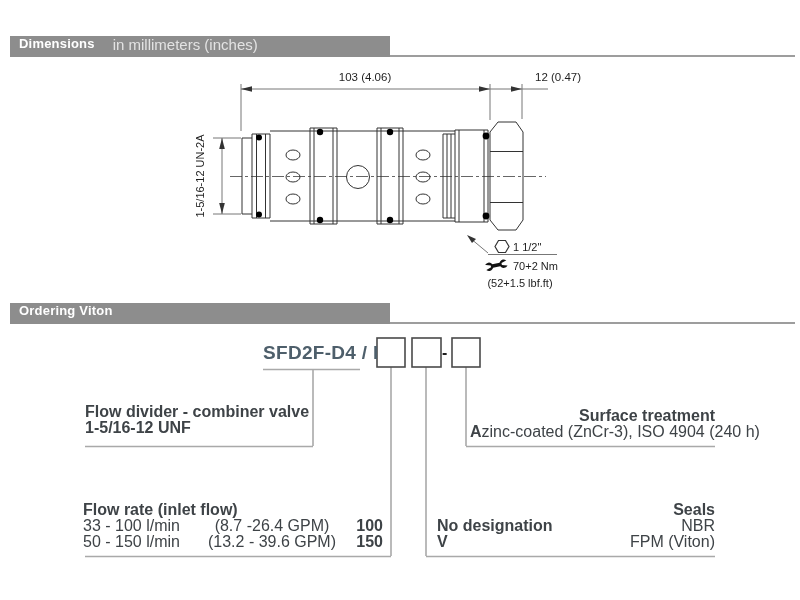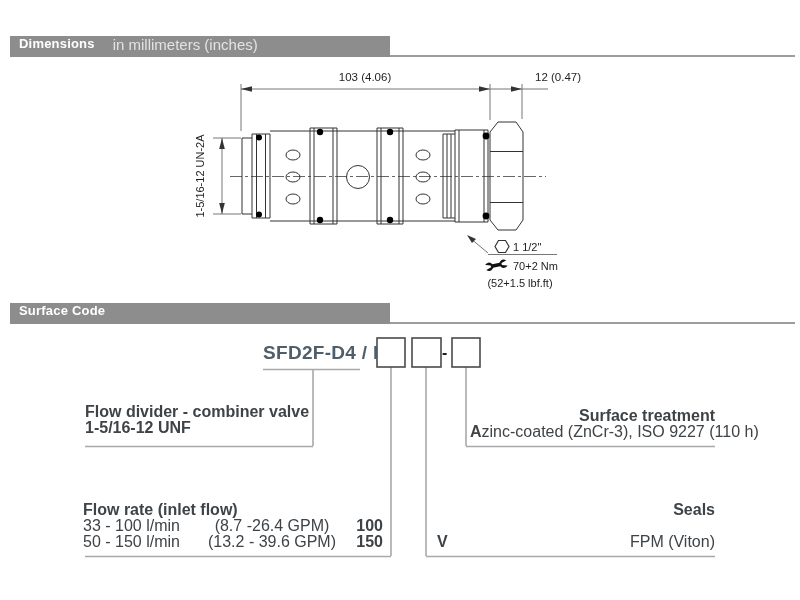--- a/index.html
+++ b/index.html
@@ -135,50 +135,54 @@
     <text x="442" y="358" font-size="16" font-weight="bold" fill="#444">-</text>
   </svg>
 
   <div class="bar" style="top:36px;">
     <span class="t">Dimensions</span>
     <span class="s">in millimeters (inches)</span>
   </div>
   <div class="bar-line" style="top:55px;"></div>
 
   <div class="bar" style="top:303px;">
-    <span class="t">Surface Code</span>
+    <span class="t">Ordering Viton</span>
   </div>
   <div class="bar-line" style="top:322px;"></div>
 
   <div class="code-text">SFD2F-D4 / I</div>
 
   <div class="lbl b" style="left:85px;top:404px;">
     <div>Flow divider - combiner valve</div>
     <div>1-5/16-12 UNF</div>
   </div>
 
   <div class="lbl b" style="left:440px;top:408px;width:275px;text-align:right;">Surface treatment</div>
   <div class="lbl row-flex" style="left:470px;top:424px;width:245px;">
     <span class="b">A</span>
-    <span>zinc-coated (ZnCr-3), ISO 9227 (110 h)</span>
+    <span>zinc-coated (ZnCr-3), ISO 4904 (240 h)</span>
   </div>
 
   <div class="lbl" style="left:83px;top:502px;width:300px;">
     <div class="b">Flow rate (inlet flow)</div>
     <div class="fr-row">
       <span class="fr-range">33 - 100 l/min</span>
       <span class="fr-gpm">(8.7 -26.4 GPM)</span>
       <span class="fr-code">100</span>
     </div>
     <div class="fr-row">
       <span class="fr-range">50 - 150 l/min</span>
       <span class="fr-gpm">(13.2 - 39.6 GPM)</span>
       <span class="fr-code">150</span>
     </div>
   </div>
 
   <div class="lbl b" style="left:437px;top:502px;width:278px;text-align:right;">Seals</div>
+  <div class="lbl row-flex" style="left:437px;top:518px;width:278px;">
+    <span class="b">No designation</span>
+    <span>NBR</span>
+  </div>
   <div class="lbl row-flex" style="left:437px;top:534px;width:278px;">
     <span class="b">V</span>
     <span>FPM (Viton)</span>
   </div>
 
 </div>
 
 </body></html>

